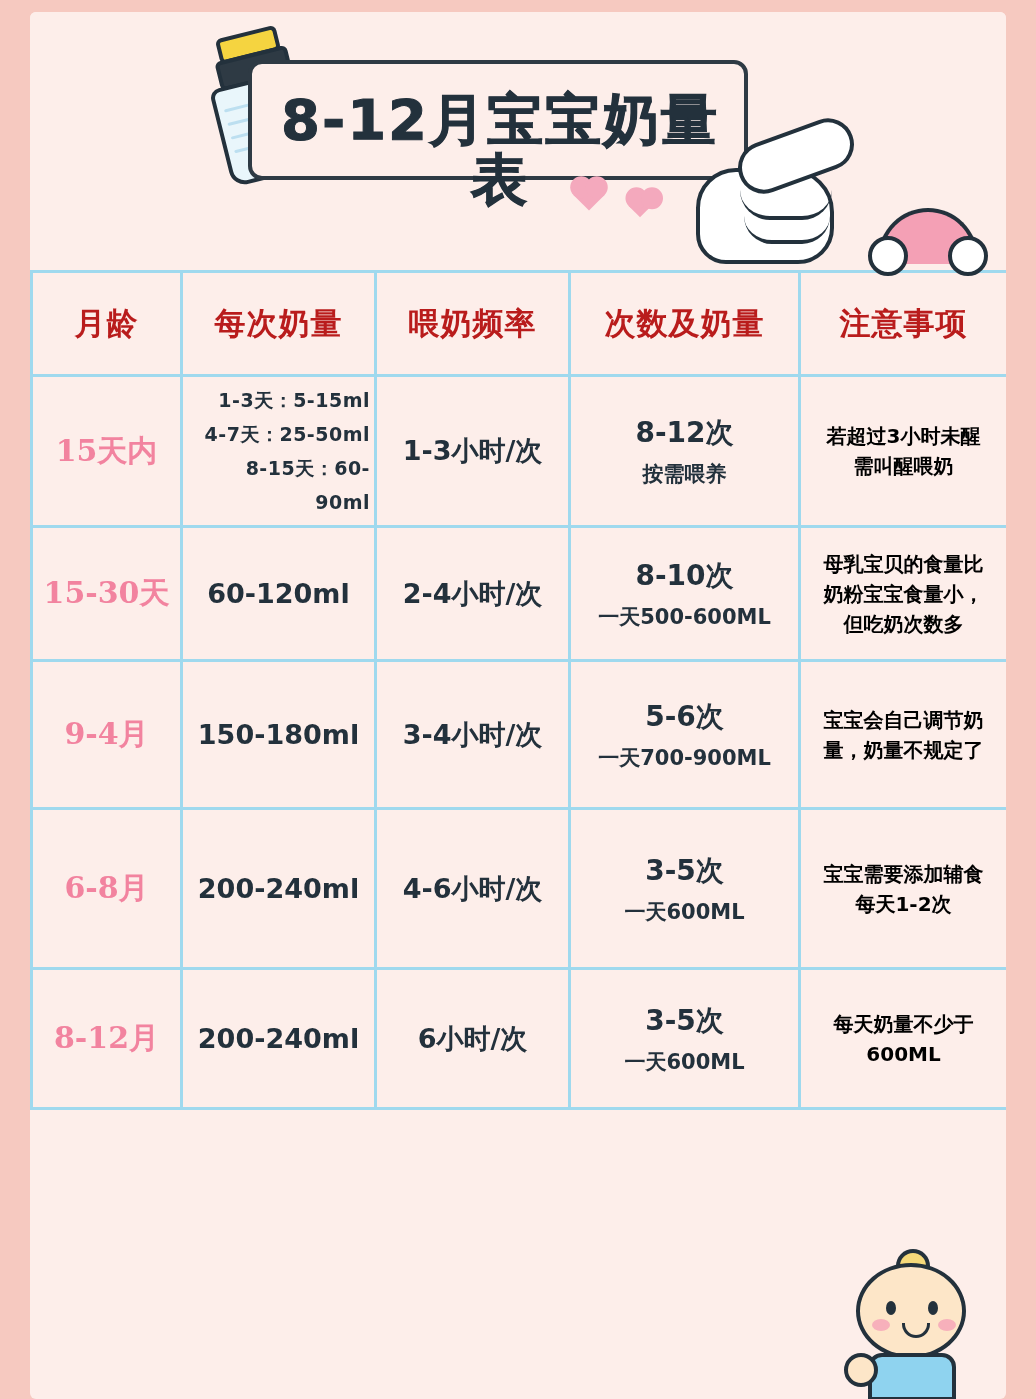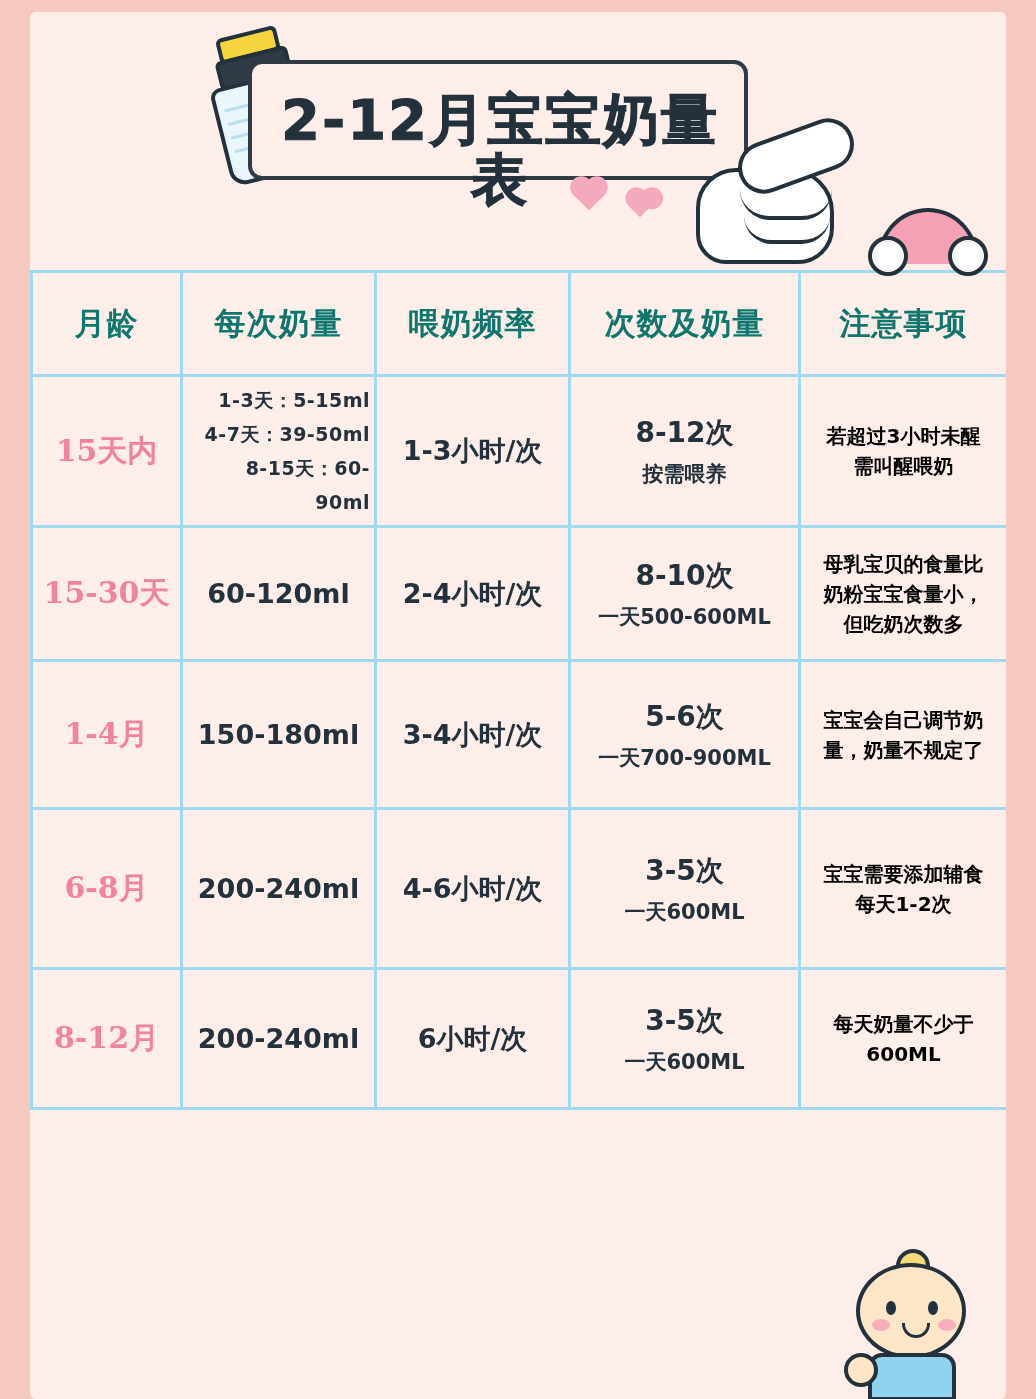--- a/index.html
+++ b/index.html
@@ -79,21 +79,21 @@
   }
   td,th{
     border:3px solid #9fd9ee;
     text-align:center;
     vertical-align:middle;
     padding:6px 4px;
     box-sizing:border-box;
   }
   th{
     height:104px;
-    color:#0f766e;
+    color:#b91c1c;
     font-size:31px;
     font-weight:bold;
     font-family:"DejaVu Serif",serif;
     letter-spacing:1px;
   }
   .c-age{width:150px;}
   .c-amt{width:194px;}
   .c-freq{width:194px;}
   .c-times{width:230px;}
   .c-note{width:208px;}
@@ -179,21 +179,21 @@
       <div class="cap"></div>
       <div class="neck"></div>
       <div class="body"></div>
       <div class="line" style="top:70px;"></div>
       <div class="line" style="top:84px;"></div>
       <div class="line" style="top:98px;"></div>
       <div class="line" style="top:112px;"></div>
     </div>
 
     <div class="title-box"></div>
-    <div class="title-text">2-12月宝宝奶量表</div>
+    <div class="title-text">8-12月宝宝奶量表</div>
 
     <div class="heart" style="left:548px;top:172px;"></div>
     <div class="heart" style="left:602px;top:186px;width:16px;height:16px;"></div>
 
     <div class="hand">
       <div class="palm"></div>
       <div class="finger"></div>
       <div class="f2"></div>
       <div class="f3"></div>
     </div>
@@ -220,21 +220,21 @@
         <th>喂奶频率</th>
         <th>次数及奶量</th>
         <th>注意事项</th>
       </tr>
     </thead>
     <tbody>
       <tr class="row-h-1">
         <td class="age">15天内</td>
         <td class="amount">
           <span class="sub">1-3天：5-15ml</span>
-          <span class="sub">4-7天：39-50ml</span>
+          <span class="sub">4-7天：25-50ml</span>
           <span class="sub">8-15天：60-90ml</span>
         </td>
         <td class="freq">1-3小时/次</td>
         <td class="times">
           <span class="main">8-12次</span>
           <span class="sub">按需喂养</span>
         </td>
         <td class="note">若超过3小时未醒<br>需叫醒喂奶</td>
       </tr>
 
@@ -244,21 +244,21 @@
         <td class="freq">2-4小时/次</td>
         <td class="times">
           <span class="main">8-10次</span>
           <span class="sub">一天500-600ML</span>
         </td>
         <td class="note">母乳宝贝的食量比<br>奶粉宝宝食量小，<br>但吃奶次数多</td>
       </tr>
 
 
       <tr class="row-h-4">
-        <td class="age">1-4月</td>
+        <td class="age">9-4月</td>
         <td class="amount">150-180ml</td>
         <td class="freq">3-4小时/次</td>
         <td class="times">
           <span class="main">5-6次</span>
           <span class="sub">一天700-900ML</span>
         </td>
         <td class="note">宝宝会自己调节奶<br>量，奶量不规定了</td>
       </tr>
 
 

